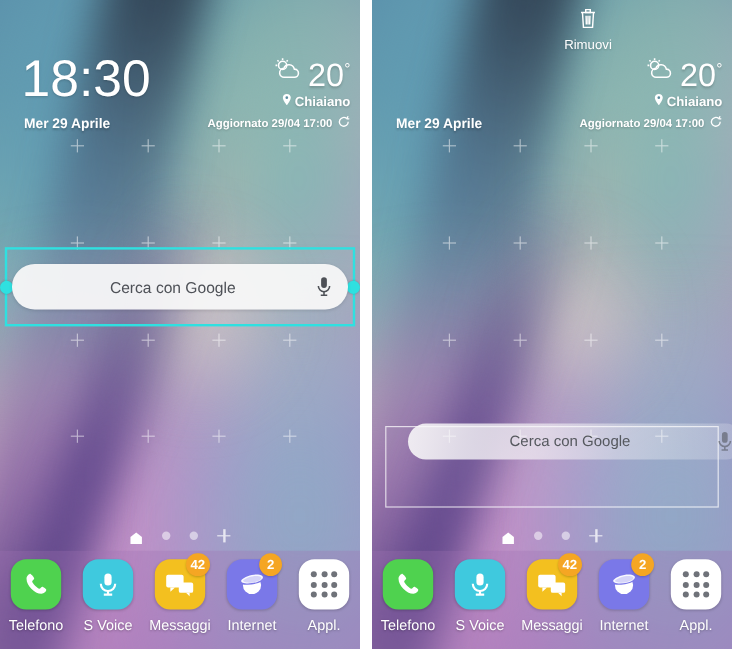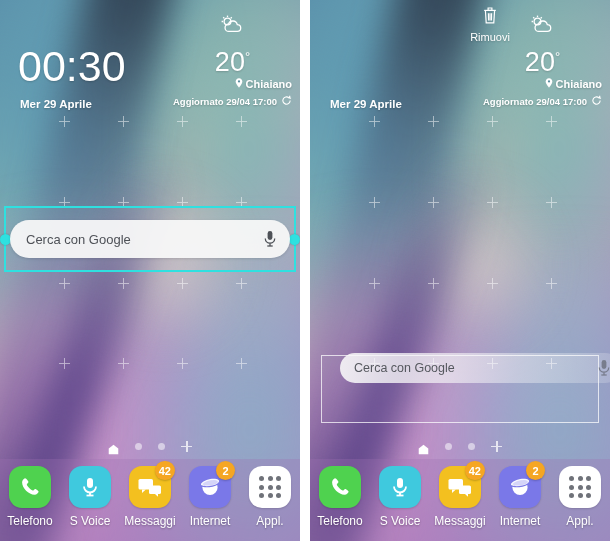--- a/index.html
+++ b/index.html
@@ -213,21 +213,20 @@
     top: 2px;
     text-align: right;
     color: #ffffff;
   }
   .weather-top {
     display: flex;
     align-items: center;
     justify-content: flex-end;
     gap: 4px;
     height: 32px;
-    flex-direction: column;
   }
   .weather-temp {
     font-size: 27px;
     font-weight: 300;
     line-height: 28px;
     text-shadow: 0 1px 2px rgba(0,0,0,0.18);
   }
   .weather-temp .deg {
     font-size: 13px;
     vertical-align: super;
@@ -281,20 +280,21 @@
     top: 220px;
     width: 280px;
     height: 38px;
     border-radius: 19px;
     background: rgba(248,248,248,0.94);
     box-shadow: 0 1px 3px rgba(0,0,0,0.12);
     display: flex;
     align-items: center;
     box-sizing: border-box;
     padding: 0 12px 0 16px;
+    text-align: center;
   }
   .search-placeholder {
     flex: 1;
     font-size: 13px;
     color: #4e5157;
   }
   .mic {
     width: 16px;
     height: 20px;
     flex: 0 0 auto;
@@ -486,21 +486,21 @@
       <div class="plus" style="left:118px; top:278px;"></div>
       <div class="plus" style="left:177px; top:278px;"></div>
       <div class="plus" style="left:236px; top:278px;"></div>
       <div class="plus" style="left:59px;  top:358px;"></div>
       <div class="plus" style="left:118px; top:358px;"></div>
       <div class="plus" style="left:177px; top:358px;"></div>
       <div class="plus" style="left:236px; top:358px;"></div>
     </div>
 
     <div class="clock-widget">
-      <div class="clock-time">00:30</div>
+      <div class="clock-time">18:30</div>
       <div class="clock-date">Mer 29 Aprile</div>
 
       <div class="weather-block">
         <div class="weather-top">
           <span>
             <svg width="26" height="20" viewBox="0 0 26 20" fill="none" stroke="#ffffff" stroke-width="1.3">
               <circle cx="8.5" cy="6.5" r="3.4"></circle>
               <line x1="8.5" y1="0.6" x2="8.5" y2="2"></line>
               <line x1="2.6" y1="6.5" x2="4" y2="6.5"></line>
               <line x1="4.2" y1="2.2" x2="5.2" y2="3.2"></line>

